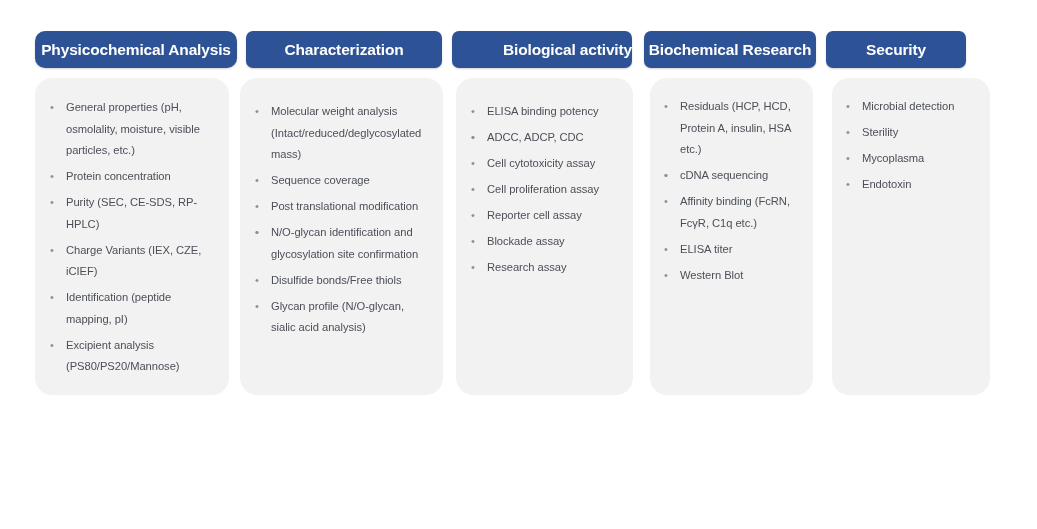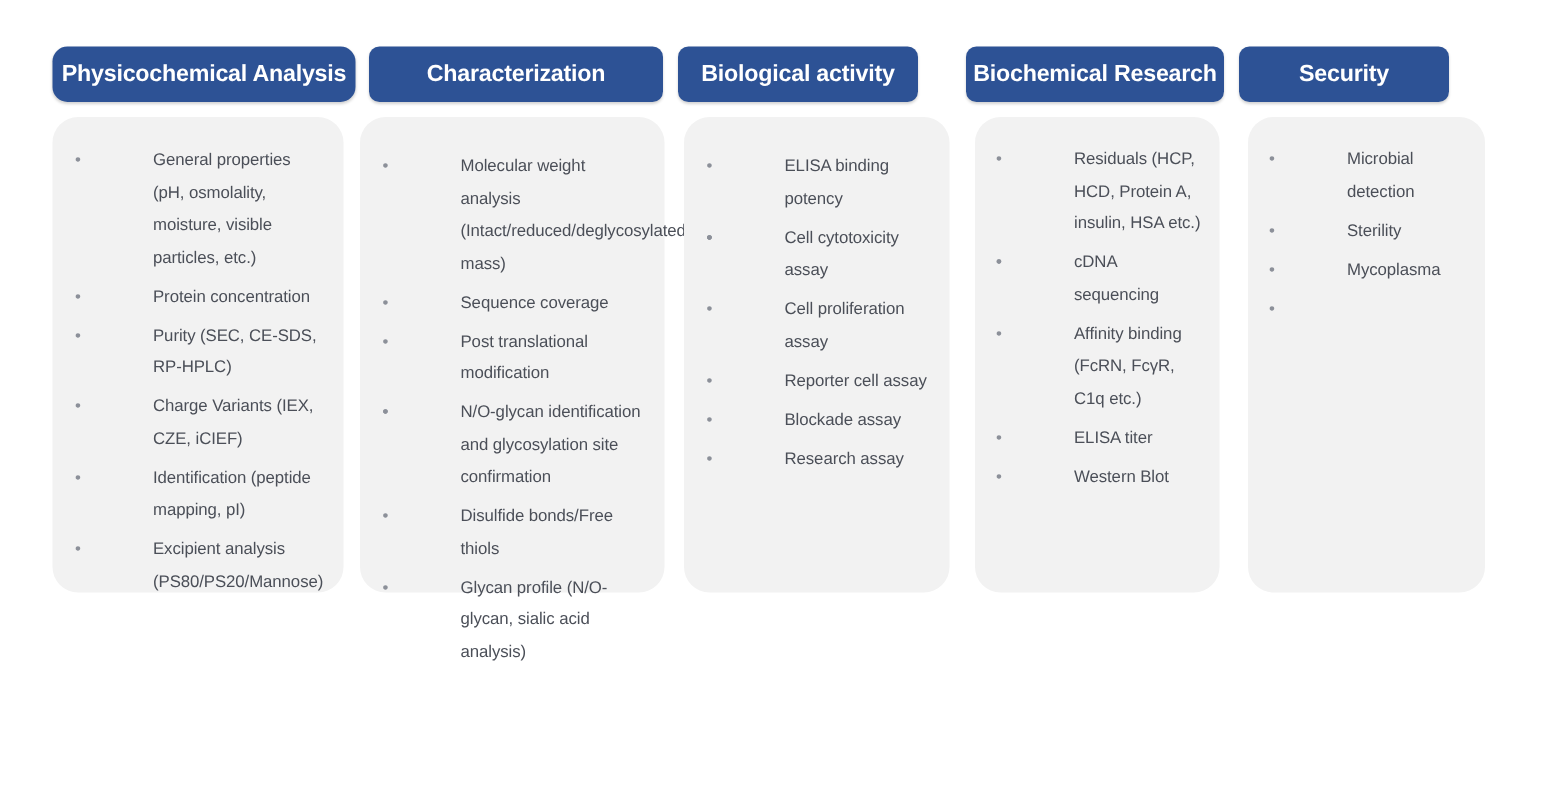--- a/index.html
+++ b/index.html
@@ -71,28 +71,27 @@
     left: 2px;
     top: 0;
     width: 10px;
     color: #8C9099;
     font-size: 11.2px;
     line-height: 21.5px;
     text-align: left;
   }
   .bullet-text {
     display: block;
-    margin-left: 36px;
   }
   
   .col-1 .col-header { left: 35px;  width: 202px; border-radius: 10px; }
   .col-1 .col-card   { left: 35px;  width: 194px; height: 317px; padding: 19px 14px 0 13px; box-sizing: border-box; }
   .col-2 .col-header { left: 246px; width: 196px; }
   .col-2 .col-card   { left: 240px; width: 203px; height: 317px; padding: 23px 13px 0 13px; box-sizing: border-box; }
-  .col-3 .col-header { left: 452px; width: 160px; }
+  .col-3 .col-header { left: 452px; width: 180px; justify-content: flex-end; }
   .col-3 .col-card   { left: 456px; width: 177px; height: 317px; padding: 23px 12px 0 13px; box-sizing: border-box; }
   .col-4 .col-header { left: 644px; width: 172px; align-items: center; }
   .col-4 .col-card   { left: 650px; width: 163px; height: 317px; padding: 18px 10px 0 12px; box-sizing: border-box; }
   .col-5 .col-header { left: 826px; width: 140px; }
   .col-5 .col-card   { left: 832px; width: 158px; height: 317px; padding: 18px 10px 0 12px; box-sizing: border-box; }
 </style>
 </head>
 <body>
 
 <div id="board">
@@ -176,20 +175,21 @@
       <ul class="bullet-list">
         <li class="bullet-item">
             <span class="bullet-dot">•</span>
             <span class="bullet-text">ELISA binding potency</span>
           </li>
         <li class="bullet-item">
             <span class="bullet-dot">•</span>
           </li>
         <li class="bullet-item">
             <span class="bullet-dot">•</span>
+            <span class="bullet-text">ADCC, ADCP, CDC</span>
           </li>
         <li class="bullet-item">
             <span class="bullet-dot">•</span>
             <span class="bullet-text">Cell cytotoxicity assay</span>
           </li>
         <li class="bullet-item">
             <span class="bullet-dot">•</span>
             <span class="bullet-text">Cell proliferation assay</span>
           </li>
         <li class="bullet-item">
@@ -254,18 +254,19 @@
         <li class="bullet-item">
             <span class="bullet-dot">•</span>
             <span class="bullet-text">Sterility</span>
           </li>
         <li class="bullet-item">
             <span class="bullet-dot">•</span>
             <span class="bullet-text">Mycoplasma</span>
           </li>
         <li class="bullet-item">
             <span class="bullet-dot">•</span>
+            <span class="bullet-text">Endotoxin</span>
           </li>
       </ul>
     </div>
   </div>
 
 </div>
 
 </body></html>

